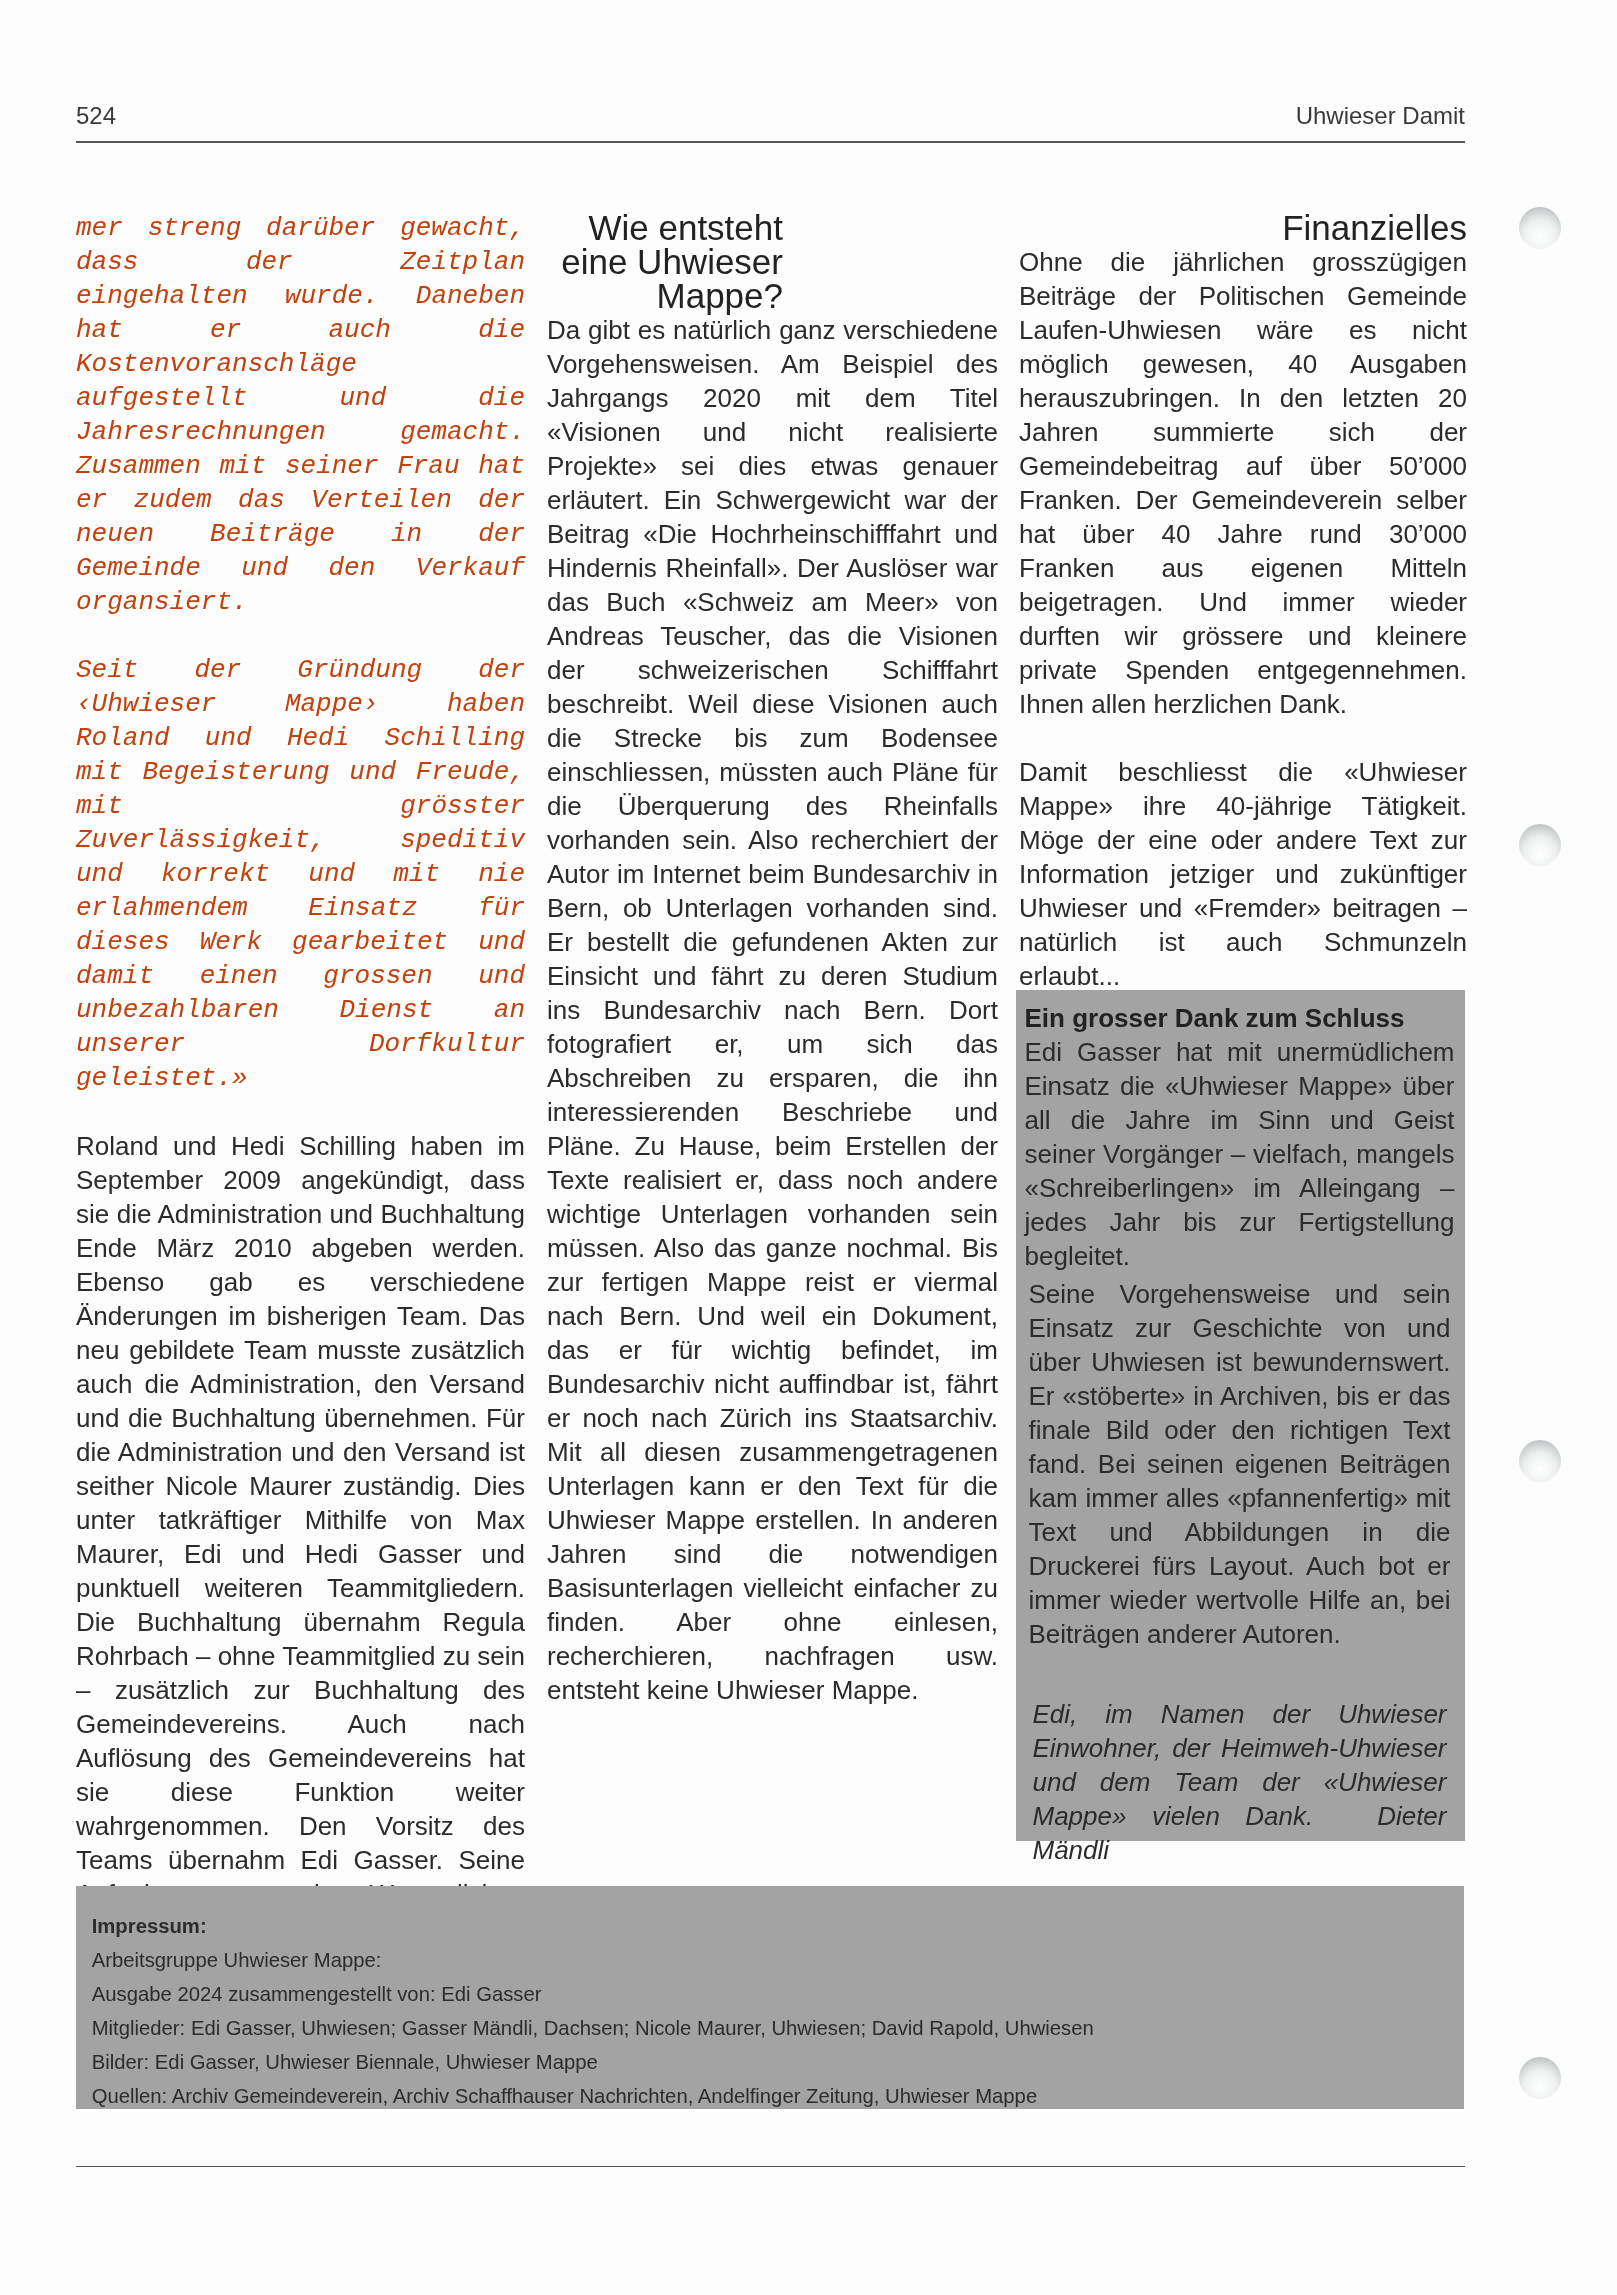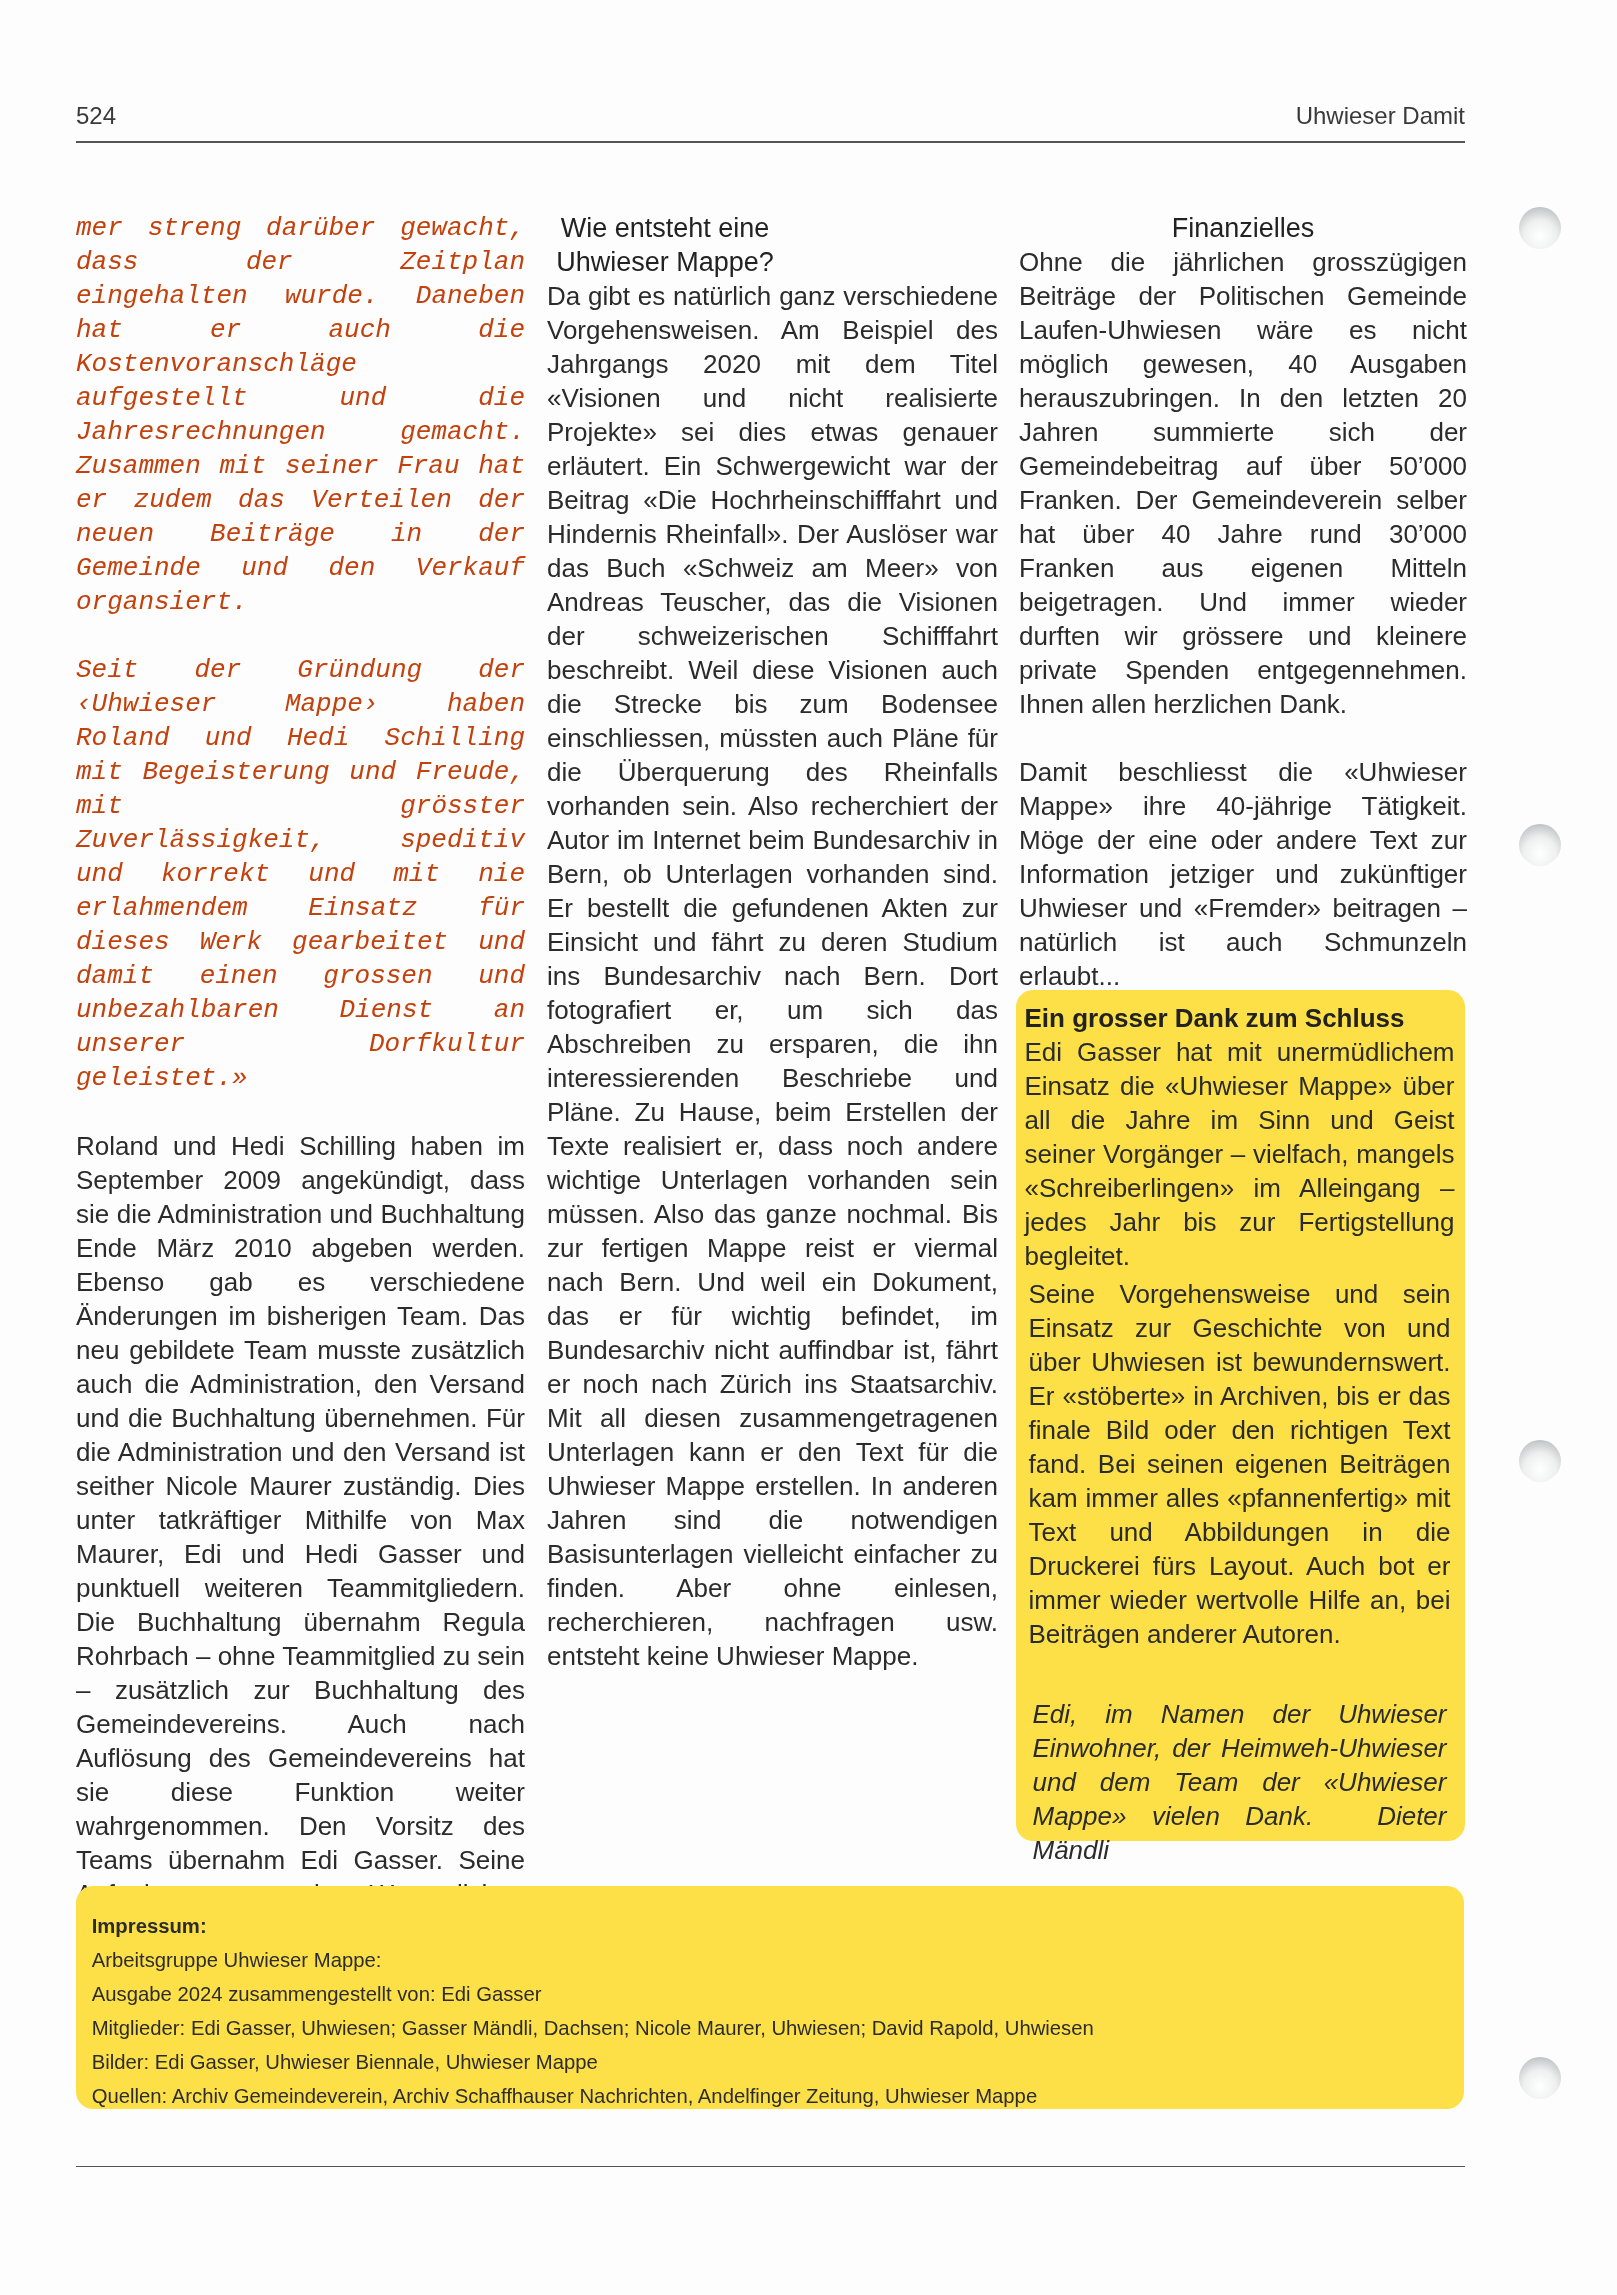--- a/index.html
+++ b/index.html
@@ -14,22 +14,22 @@
   .rule.top { top: 141px; }
   .rule.bottom { top: 2166px; height: 1.3px; }
   .col { position: absolute; top: 211px; font-size: 26px; line-height: 34px;
          text-align: justify; hyphens: manual; }
   .col p { margin: 0; }
   .col1 { left: 76px; width: 449px; }
   .col2 { left: 547px; width: 451px; }
   .col3 { left: 1019px; width: 448px; }
   .ital { font-style: italic; color: #c2410c; font-family: Liberation Mono, monospace; }
   .gap { height: 34px; }
-  .sub { font-size: 27px; color: #222; text-align: center; }
-  .box { position: absolute; background: #fde047; border-radius: 17px; }
+  .sub { font-size: 35px; color: #222; text-align: right; }
+  .box { position: absolute; background: #a3a3a3; }
   .box.thanks { left: 1016px; top: 990px; width: 449px; height: 851px; }
   .box.imp { left: 76px; top: 1886px; width: 1388px; height: 223px; }
   .thanks-inner { position: absolute; left: 8.5px; top: 10.5px; width: 430px;
                   font-size: 26px; line-height: 34px; text-align: justify; }
   .thanks-inner .hd { font-weight: bold; color: #222; text-align: left; }
   .thanks-inner .sig { font-style: italic; }
   .imp-inner { position: absolute; left: 15.7px; top: 23px; font-size: 20.3px; line-height: 34px; color: #2c2c2c; }
   .imp-inner .lbl { font-weight: normal; }
   .imp-inner .hd { font-weight: bold; }
   .hole { position: absolute; width: 42px; height: 42px; border-radius: 50%;

